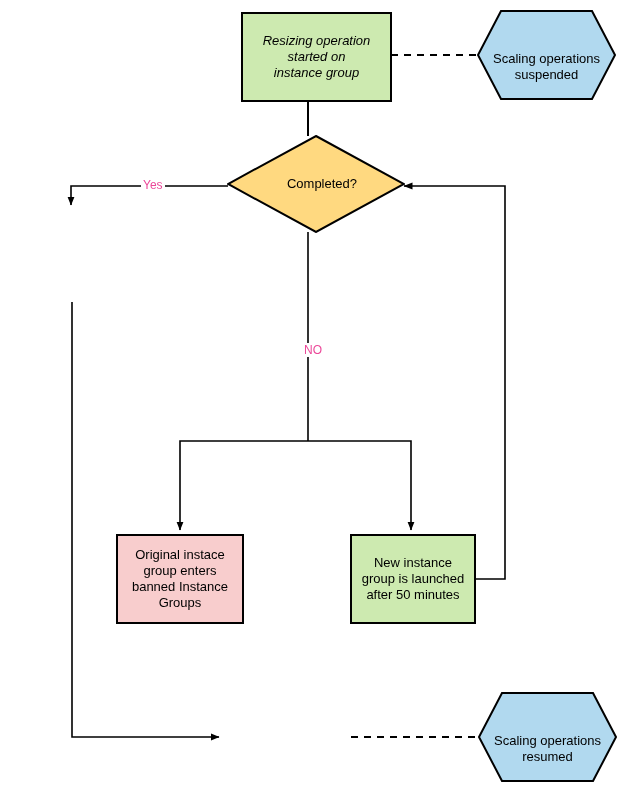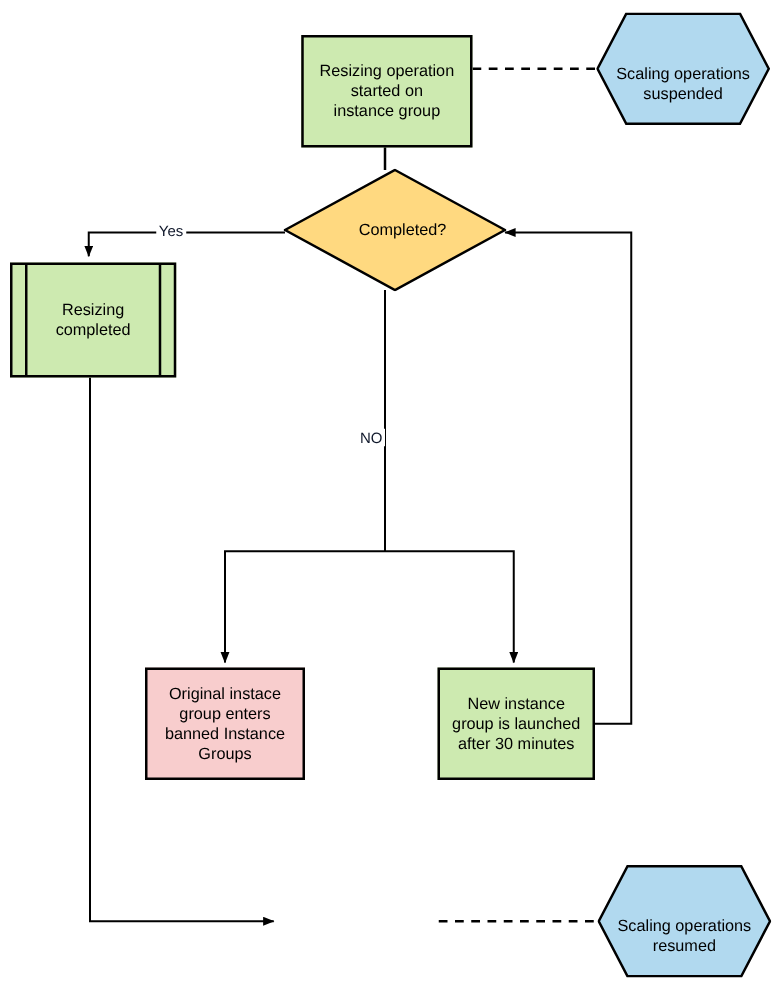--- a/index.html
+++ b/index.html
@@ -88,25 +88,26 @@
   .hex .label {
     position: relative;
     z-index: 1;
     margin-top: 24px;
   }
 
   .edge-label {
     position: absolute;
     font-size: 12px;
     line-height: 14px;
-    color: #0f172a;
+    color: #ec4899;
     background: #ffffff;
     padding: 0 2px;
     z-index: 3;
     white-space: nowrap;
+    margin-left: 16px;
   }
 </style>
 </head>
 <body>
 
 <div id="canvas">
 
   <svg id="edges" viewBox="0 0 623 792" width="623" height="792" xmlns="http://www.w3.org/2000/svg">
     <defs>
       <marker id="arrow" markerWidth="10" markerHeight="10" refX="8.5" refY="3.6" orient="auto" markerUnits="userSpaceOnUse">
@@ -124,59 +125,53 @@
     <path d="M308,441 L180,441 L180,530" stroke="#000000" stroke-width="1.6" fill="none" marker-end="url(#arrow)"></path>
     <path d="M308,441 L411,441 L411,530" stroke="#000000" stroke-width="1.6" fill="none" marker-end="url(#arrow)"></path>
 
     <path d="M476,579 L505,579 L505,186 L404,186" stroke="#000000" stroke-width="1.6" fill="none" marker-end="url(#arrow)"></path>
 
     <path d="M72,302 L72,737 L219,737" stroke="#000000" stroke-width="1.6" fill="none" marker-end="url(#arrow)"></path>
 
     <path d="M351,737 L478,737" stroke="#000000" stroke-width="2" fill="none" stroke-dasharray="7,6"></path>
   </svg>
 
-  <div class="node proc green" style="left:241px; top:28px; width:137px; height:90px;">
+  <div class="node proc green" style="left:241px; top:12px; width:151px; height:90px;font-style:italic;">
     <span class="label">Resizing operation
 started on
 instance group</span>
   </div>
 
   <div class="node hex" style="left:477px; top:10px; width:139px; height:90px;">
     <svg class="shape" viewBox="0 0 139 90" preserveAspectRatio="none">
       <polygon points="24,1 115,1 138,45 115,89 24,89 1,45" fill="#b1d9ef" stroke="#000000" stroke-width="2"></polygon>
     </svg>
     <span class="label">Scaling operations
 suspended</span>
   </div>
 
   <div class="node decision" style="left:227px; top:135px; width:178px; height:98px;">
     <svg class="shape" viewBox="0 0 178 98" preserveAspectRatio="none">
       <polygon points="89,1 177,49 89,97 1,49" fill="#ffd980" stroke="#000000" stroke-width="2"></polygon>
     </svg>
     <span class="label">Completed?</span>
   </div>
 
-  <div class="node subproc" style="left:8px; top:210px; width:133px; height:92px;">
-    <span class="bar left"></span>
-    <span class="bar right"></span>
-    <span class="label">Resizing
-completed</span>
-  </div>
 
   <div class="node proc pink" style="left:116px; top:534px; width:128px; height:90px;">
     <span class="label">Original instace
 group enters
 banned Instance
 Groups</span>
   </div>
 
   <div class="node proc green" style="left:350px; top:534px; width:126px; height:90px;">
     <span class="label">New instance
 group is launched
-after 30 minutes</span>
+after 50 minutes</span>
   </div>
 
 
   <div class="node hex" style="left:478px; top:692px; width:139px; height:90px;">
     <svg class="shape" viewBox="0 0 139 90" preserveAspectRatio="none">
       <polygon points="24,1 115,1 138,45 115,89 24,89 1,45" fill="#b1d9ef" stroke="#000000" stroke-width="2"></polygon>
     </svg>
     <span class="label">Scaling operations
 resumed</span>
   </div>

